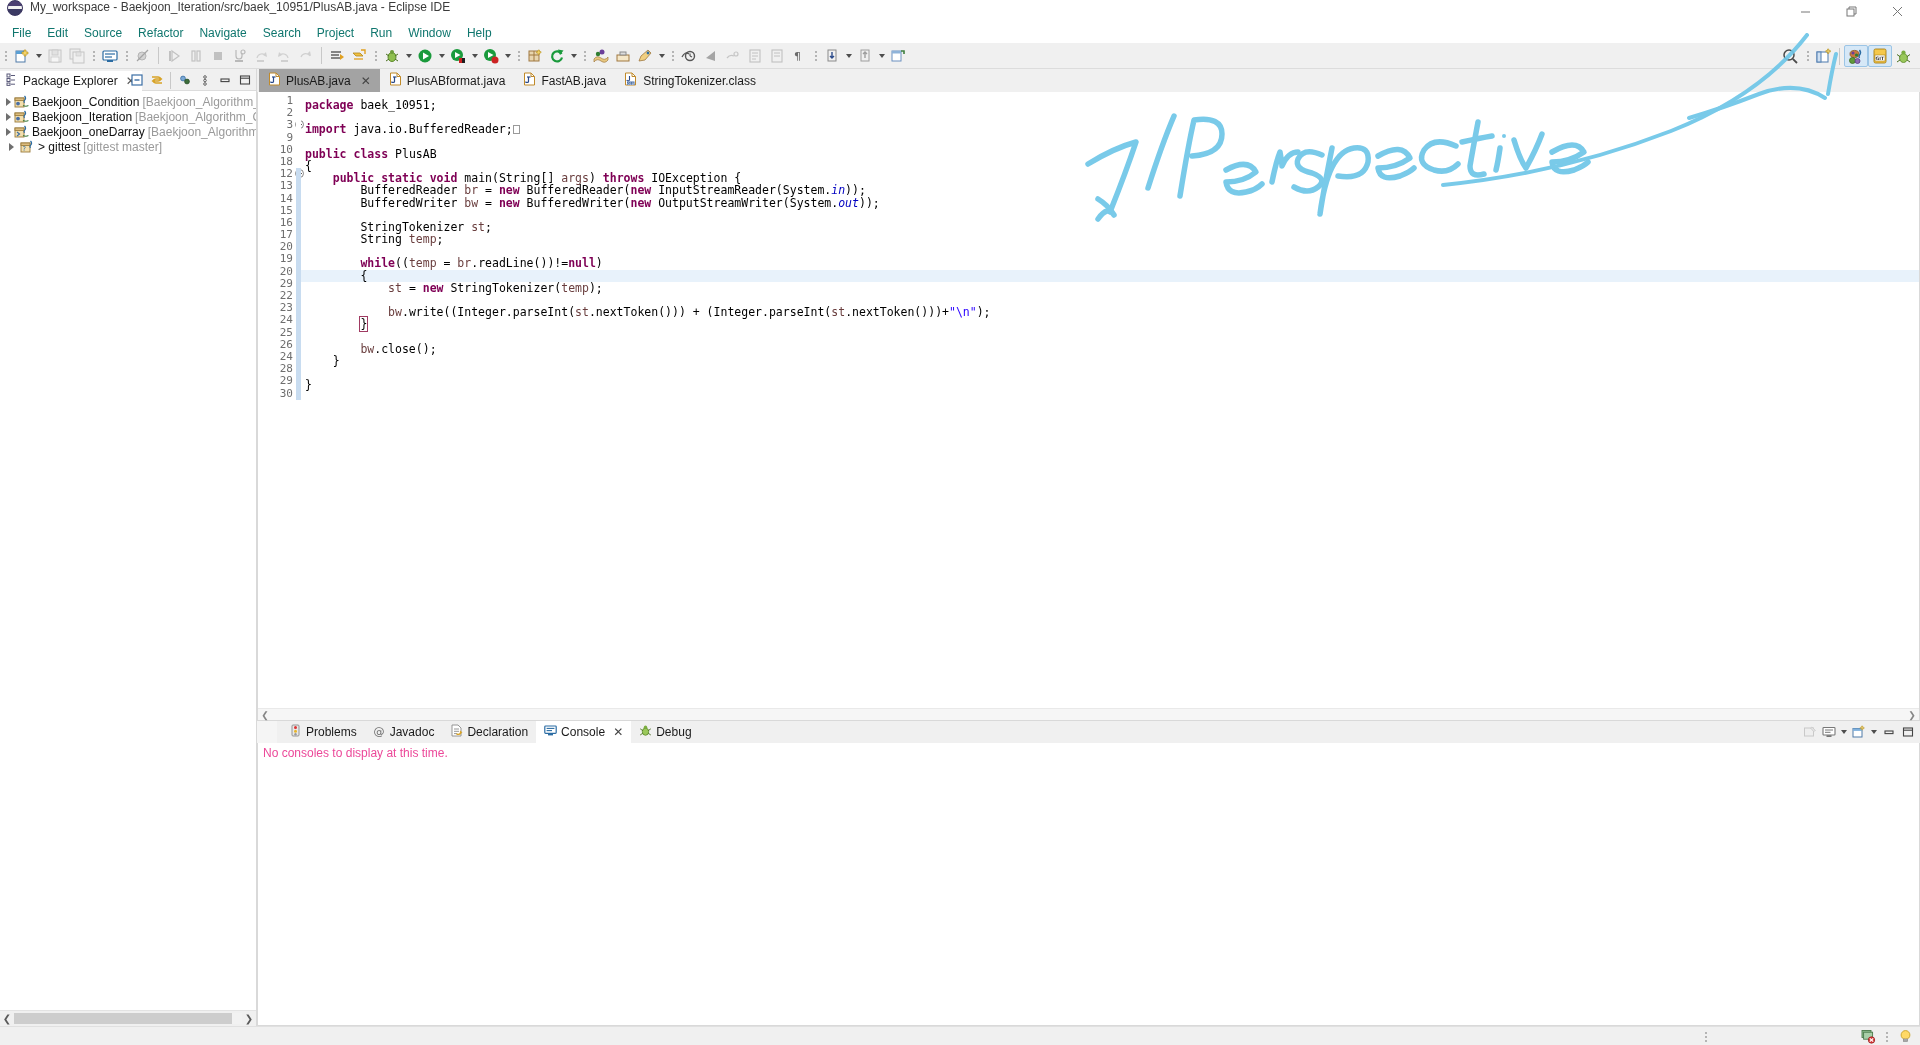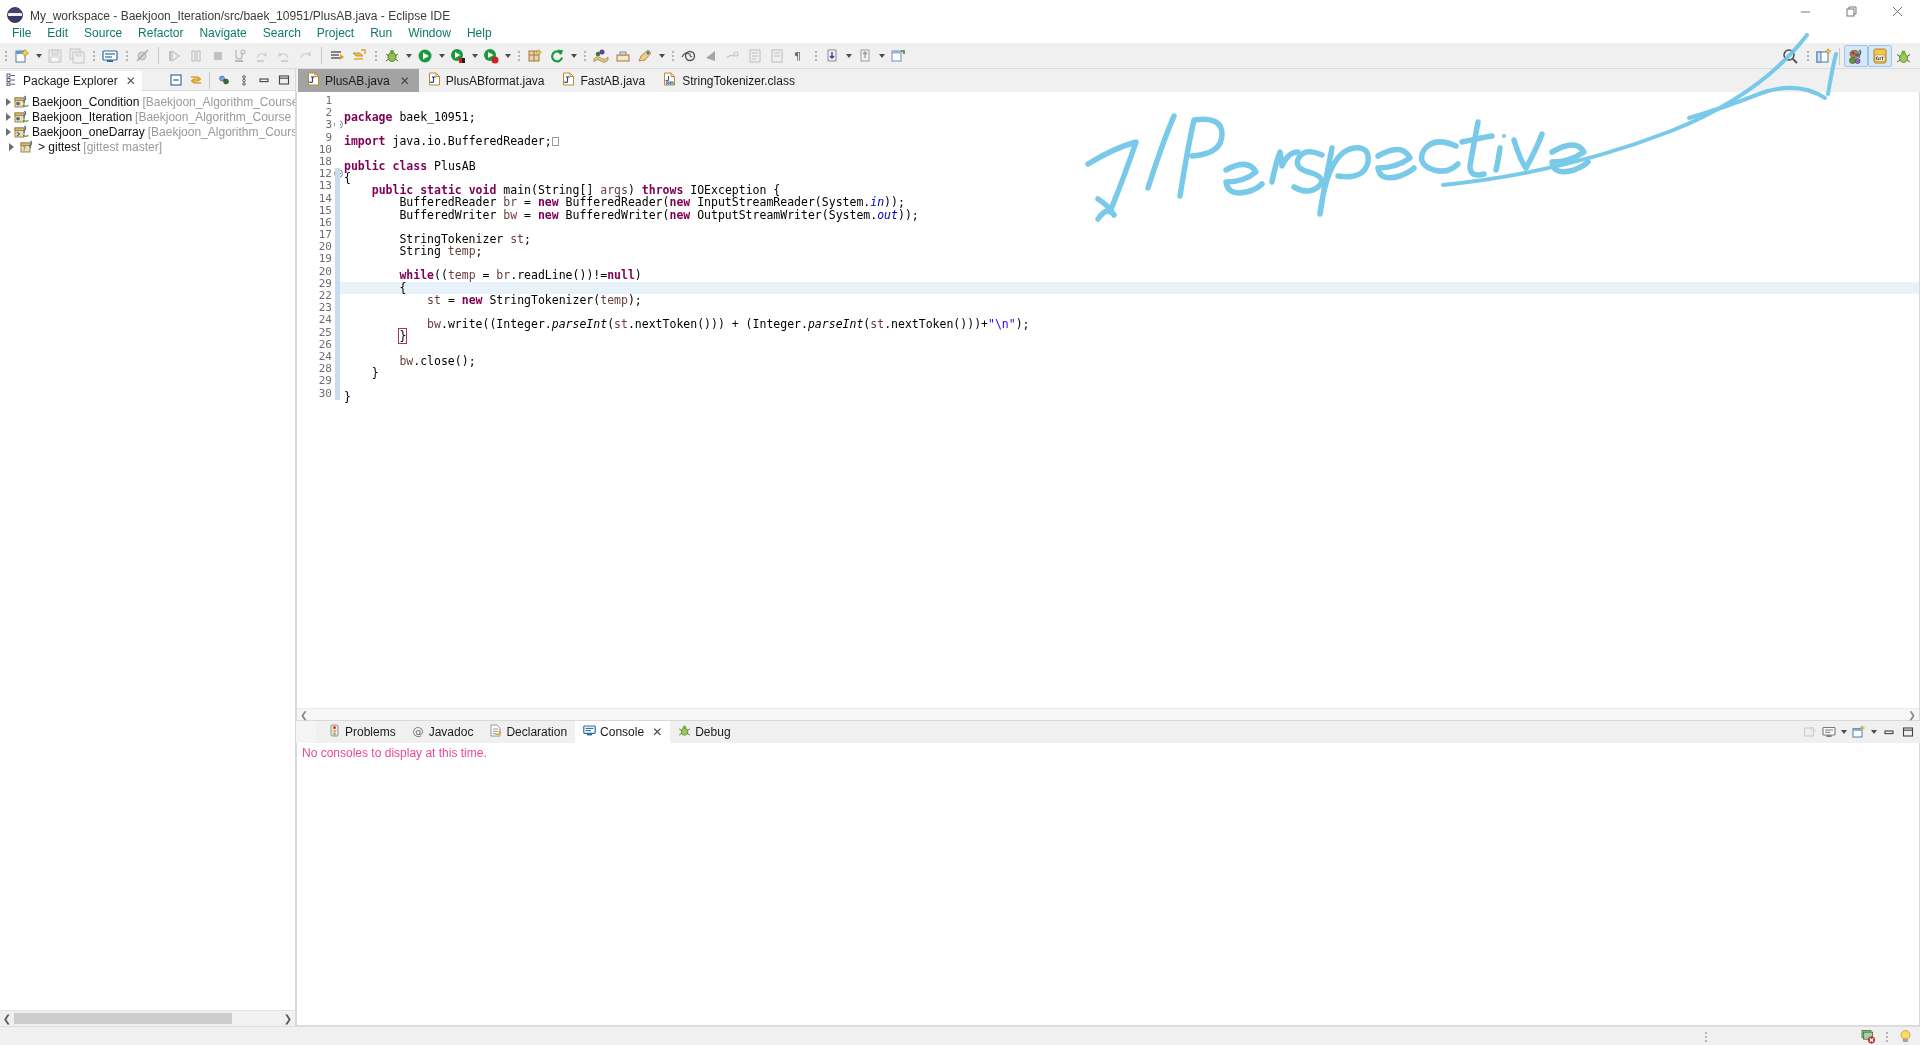--- a/index.html
+++ b/index.html
@@ -12,21 +12,21 @@
     font-size: 12px;
     color: #1a1a1a;
     -webkit-font-smoothing: antialiased;
   }
 
   
   #titlebar {
     height: 23px;
     background: #ffffff;
     display: flex;
-    align-items: flex-end;
+    align-items: flex-start;
     position: relative;
     border-bottom: 0px solid #e6e6e6;
   }
   #app-icon {
     width: 16px; height: 16px;
     margin-left: 7px; margin-right: 7px;
     border-radius: 50%;
     background: linear-gradient(180deg,#4b3f72 0%,#4b3f72 38%,#f2f2f2 38%,#f2f2f2 58%,#3b3a63 58%,#3b3a63 100%);
     border: 1px solid #3a3560;
     flex: 0 0 auto;
@@ -97,21 +97,21 @@
 
   
   #body {
     height: calc(1045px - 23px - 20px - 26px - 19px);
     display: flex;
     background: #f5f5f5;
   }
 
   
   #sidebar {
-    width: 296px;
+    width: 257px;
     background: #ffffff;
     display: flex; flex-direction: column;
     border-right: 1px solid #d9d9d9;
   }
   .view-tabbar {
     height: 22px;
     background: #f0f0f0;
     display: flex; align-items: center;
     position: relative;
     border-bottom: 1px solid #dcdcdc;
@@ -215,36 +215,36 @@
   }
   #annotbar {
     width: 5px; background:#ffffff; flex:0 0 auto; position:relative;
   }
   #annotbar .blue-marks {
     position:absolute; left:0; width:5px;
     background:#c8dcf0;
   }
   #code {
     flex:1;
-    padding-top:19px;
+    padding-top:7px;
     padding-left:4px;
     font-family:"DejaVu Sans Mono", monospace;
     font-size:11.5px;
     line-height:12.2px;
     white-space:pre;
     color:#000000;
     position:relative;
     overflow:hidden;
   }
   .cl { height:12.2px; line-height:12.2px; }
   .cl.cur { background:#e8f2fb; margin-left:-4px; padding-left:4px; }
   .kw   { color:#7f0055; font-weight:bold; }
   .str  { color:#2a00ff; }
   .local{ color:#6a3e3e; }
-  .stat { color:#000000; font-style:italic; }
+  .stat { color:#000000; }
   .statf{ color:#0000c0; font-style:italic; }
   .brk  { outline:1px solid #a03a62; }
 
   #editor-hscroll {
     height:12px; background:#f6f6f6; display:flex; align-items:center;
     border-top:1px solid #e9e9e9; flex:0 0 auto;
   }
   .ehs-arrow { width:14px;height:12px;display:flex;align-items:center;justify-content:center;color:#868686;font-size:9px;}
   .ehs-track { flex:1; }
 

